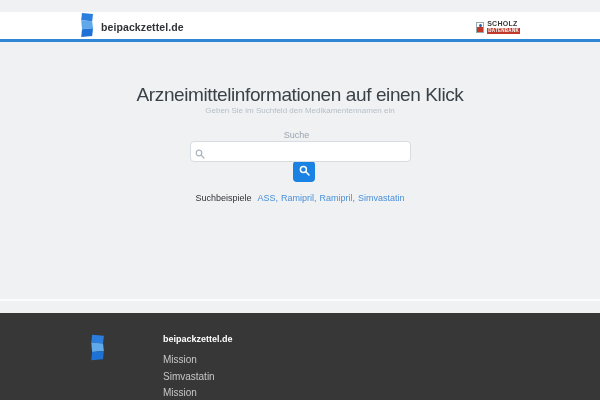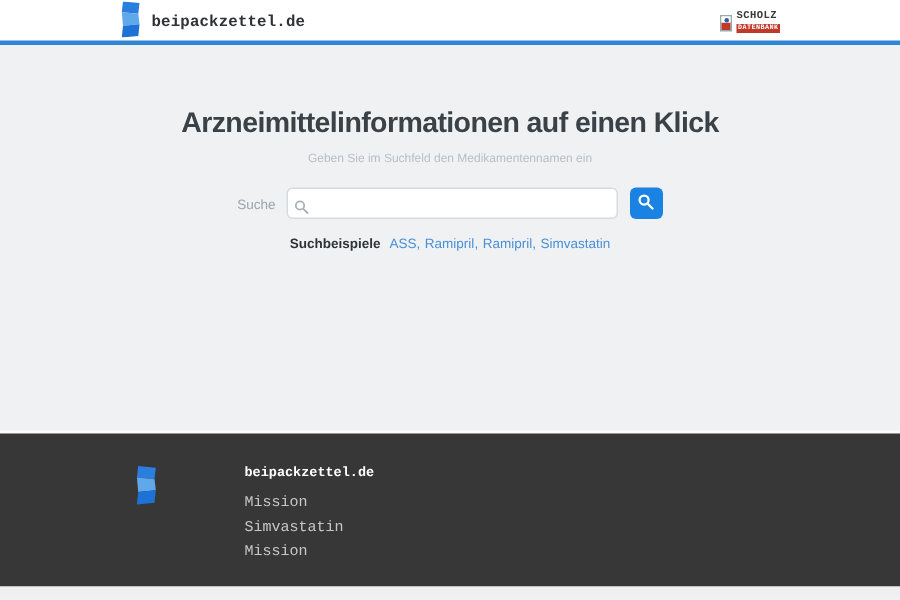--- a/index.html
+++ b/index.html
@@ -2,54 +2,54 @@
 <html><head>
 <meta charset="utf-8">
 <style>
   * { box-sizing: border-box; }
   html,body { margin:0; padding:0; }
   body {
     width:600px; height:400px; overflow:hidden;
     font-family:"Liberation Sans", sans-serif;
     background:#eff1f3;
   }
-  .container { width:440px; margin:0 auto;font-family:Liberation Mono, monospace; }
+  .container { width:440px; margin:12px auto; }
 
   
   .header { height:30px; background:#ffffff; border-bottom:3px solid #2e86d5; }
   .header-inner { display:flex; align-items:center; justify-content:space-between; height:30px; }
   .brand { display:flex; align-items:center; }
   .site-name { font-size:10.5px; font-weight:bold; color:#2f3337; margin-left:6px; letter-spacing:0.1px; }
   .partner { display:flex; align-items:center; gap:3px; }
   .partner-text { display:flex; flex-direction:column; line-height:1; }
   .partner-name { font-size:7px; font-weight:bold; color:#3a3a3a; letter-spacing:0.3px; }
   .partner-sub { font-size:4.5px; font-weight:bold; color:#ffffff; background:#c0392b; padding:0.5px 1px; margin-top:1px; letter-spacing:0.3px; }
   .crest { width:8px; height:11px; border:0.5px solid #9aa; background:#fff; display:flex; flex-direction:column; }
   .crest-top { flex:1; background:#fff; position:relative; }
   .crest-top::after { content:""; position:absolute; left:2px; top:1px; width:3px; height:3px; border-radius:50%; background:#2e5fa3; }
   .crest-bottom { flex:1; background:#c0392b; }
 
   
   .main { background:#eff1f3; height:257px; text-align:center; }
-  .hero-title { margin:0; padding-top:42px; font-size:19px; font-weight:700; letter-spacing:-0.4px; color:#3a4248; }
-  .hero-subtitle { margin-top:7px; font-size:8px; color:#b6bfc7; }
-  .search-row { margin-top:15px; display:flex; justify-content:center; align-items:center; }
+  .hero-title { margin:0; padding-top:42px; font-size:19px; font-weight:400; letter-spacing:-0.4px; color:#3a4248; }
+  .hero-subtitle { margin-top:0; font-size:8px; color:#b6bfc7; }
+  .search-row { margin-top:15px; display:flex; justify-content:center; align-items:center;flex-direction:column; }
   .search-label { font-size:9px; color:#9aa5af; margin-right:7px; }
   .search-box { position:relative; width:221px; height:21px; }
   .search-input {
     width:100%; height:100%; background:#fff; border:1px solid #d6dce1; border-radius:4px;
     padding:0 4px 0 18px; font-size:9px; color:#444; outline:none; font-family:inherit;
   }
   .input-search-icon { position:absolute; left:5px; top:5px; width:10px; height:10px; }
   .search-button {
     width:22px; height:21px; margin-left:8px; background:#1a82e2; border:none; border-radius:4px;
     display:flex; align-items:center; justify-content:center; cursor:pointer; padding:0;
   }
   .examples { margin-top:11px; font-size:9px; color:#2f3337; }
-  .examples-label { font-weight:bold; color:#2f3337; margin-right:6px; }
+  .examples-label { font-weight:normal; color:#2f3337; margin-right:6px; }
   .example-link { color:#4a90d9; text-decoration:none;text-align:right; }
   .example-sep { color:#4a90d9; margin-right:3px; }
 
   
   .divider { height:2px; background:#fafbfc; }
   .footer { background:#373737; height:102px; }
   .footer-inner { display:flex; padding-top:21px; }
   .footer-logo { width:83px; }
   .footer-logo svg { margin-left:10px; }
   .footer-col.col-brand { width:69px; }

